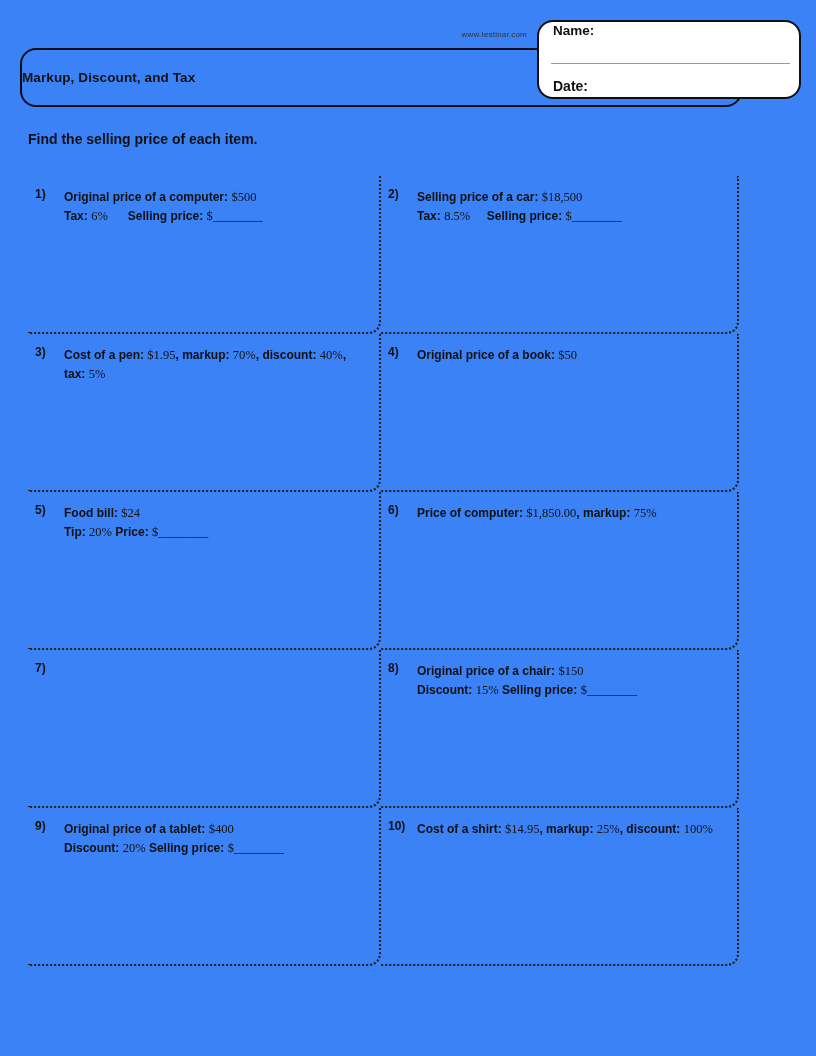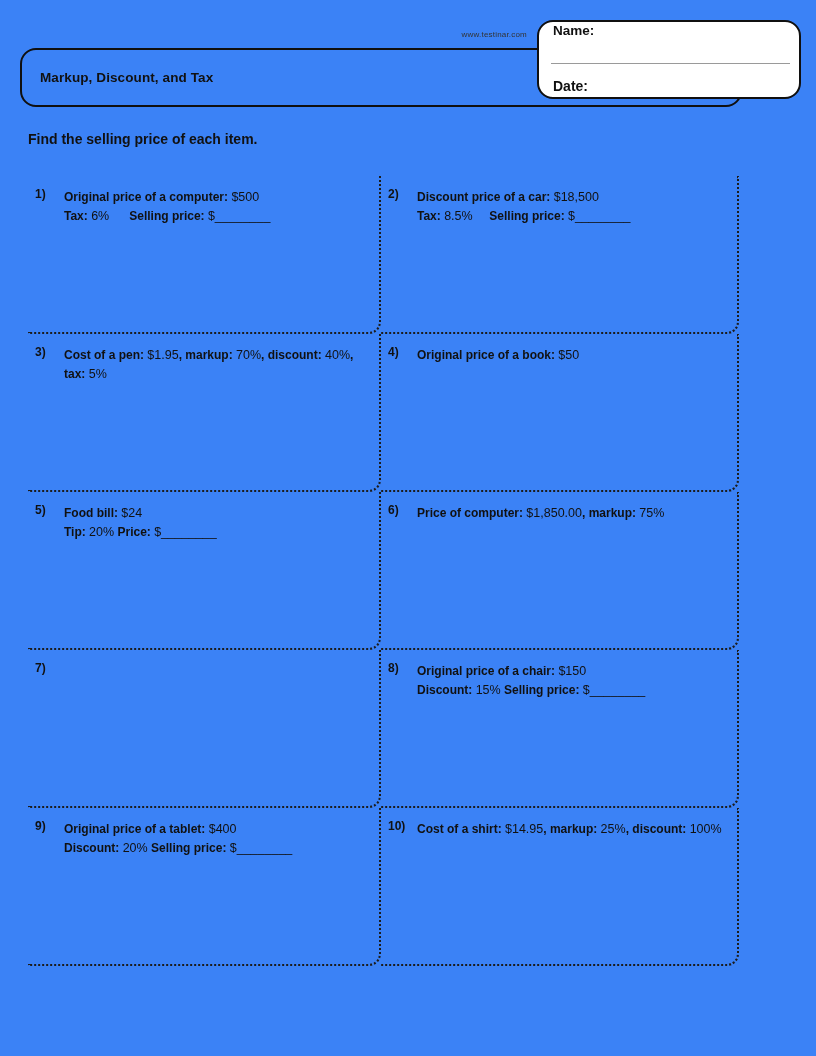--- a/index.html
+++ b/index.html
@@ -5,41 +5,41 @@
   html,body{margin:0;padding:0;background:#fff;}
   .page{position:relative;width:816px;height:1056px;background:#3b82f6;overflow:hidden;
         font-family:"Liberation Sans",sans-serif;color:#111;}
 
   
   .site-url{position:absolute;left:430px;top:30px;width:97px;text-align:right;
             font-size:8px;color:#333;letter-spacing:.2px;}
   .title-box{position:absolute;left:20px;top:48px;width:718px;height:55px;
              border:2.5px solid #101010;border-radius:16px;z-index:1;
              display:flex;align-items:center;}
-  .title-box .title{padding-left:18px;font-size:13.5px;font-weight:700;letter-spacing:.1px;}
+  .title-box .title{font-size:13.5px;font-weight:700;letter-spacing:.1px;}
   .name-box{position:absolute;left:537px;top:20px;width:260px;height:75px;
             background:#fff;border:2.5px solid #101010;border-radius:16px;z-index:2;}
   .name-row{position:absolute;left:14px;top:1px;font-size:13.5px;font-weight:600;}
   .name-underline{position:absolute;left:12px;right:9px;top:41px;height:0;
                   border-top:1px solid #9a9a9a;}
   .date-row{position:absolute;left:14px;top:56px;font-size:14px;font-weight:600;}
 
   
   .instruction{position:absolute;left:28px;top:131px;font-size:14px;font-weight:700;}
 
   
   .grid{position:absolute;left:28px;top:176px;width:711px;height:790px;
         display:grid;grid-template-columns:353px 358px;grid-auto-rows:158px;}
   .cell{border-right:2px dotted #1c1c1c;border-bottom:2px dotted #1c1c1c;
         border-bottom-right-radius:12px;box-sizing:border-box;
         padding-top:11px;display:flex;align-items:flex-start;}
   .pnum{min-width:21px;margin-left:7px;font-size:12px;font-weight:700;white-space:nowrap;}
   .ptext{margin-left:8px;margin-right:12px;line-height:17px;}
   .lbl{font-family:"Liberation Sans",sans-serif;font-weight:700;font-size:12px;}
-  .num{font-family:Liberation Sans, sans-serif;font-weight:400;font-size:12.5px;}
+  .num{font-family:Liberation Serif, serif;font-weight:400;font-size:12.5px;}
 </style>
 </head>
 <body>
 
 <div class="page">
 
   <div class="site-url">www.testinar.com</div>
 
   <div class="title-box">
     <span class="title">Markup, Discount, and Tax</span>
@@ -57,21 +57,21 @@
       <div class="cell">
         <span class="pnum">1)</span>
         <div class="ptext">
           <div class="pline"><span class="lbl">Original price of a computer: </span><span class="num">$500</span></div>
           <div class="pline"><span class="lbl">Tax: </span><span class="num">6%</span><span class="lbl">&nbsp;&nbsp;&nbsp;&nbsp;&nbsp;&nbsp;Selling price: </span><span class="num">$________</span></div>
         </div>
       </div>
       <div class="cell">
         <span class="pnum">2)</span>
         <div class="ptext">
-          <div class="pline"><span class="lbl">Discount price of a car: </span><span class="num">$18,500</span></div>
+          <div class="pline"><span class="lbl">Selling price of a car: </span><span class="num">$18,500</span></div>
           <div class="pline"><span class="lbl">Tax: </span><span class="num">8.5%</span><span class="lbl">&nbsp;&nbsp;&nbsp;&nbsp;&nbsp;Selling price: </span><span class="num">$________</span></div>
         </div>
       </div>
       <div class="cell">
         <span class="pnum">3)</span>
         <div class="ptext">
           <div class="pline"><span class="lbl">Cost of a pen: </span><span class="num">$1.95</span><span class="lbl">, markup: </span><span class="num">70%</span><span class="lbl">, discount: </span><span class="num">40%</span><span class="lbl">, tax: </span><span class="num">5%</span></div>
         </div>
       </div>
       <div class="cell">

